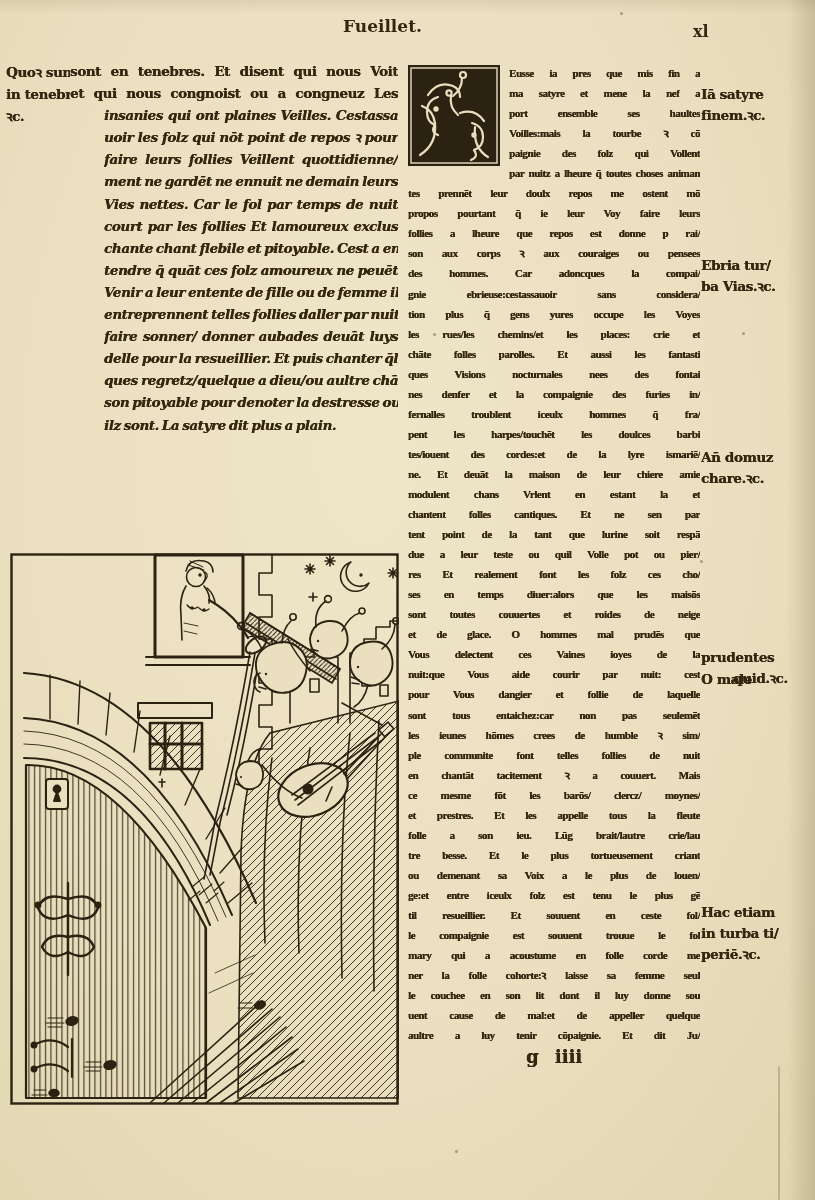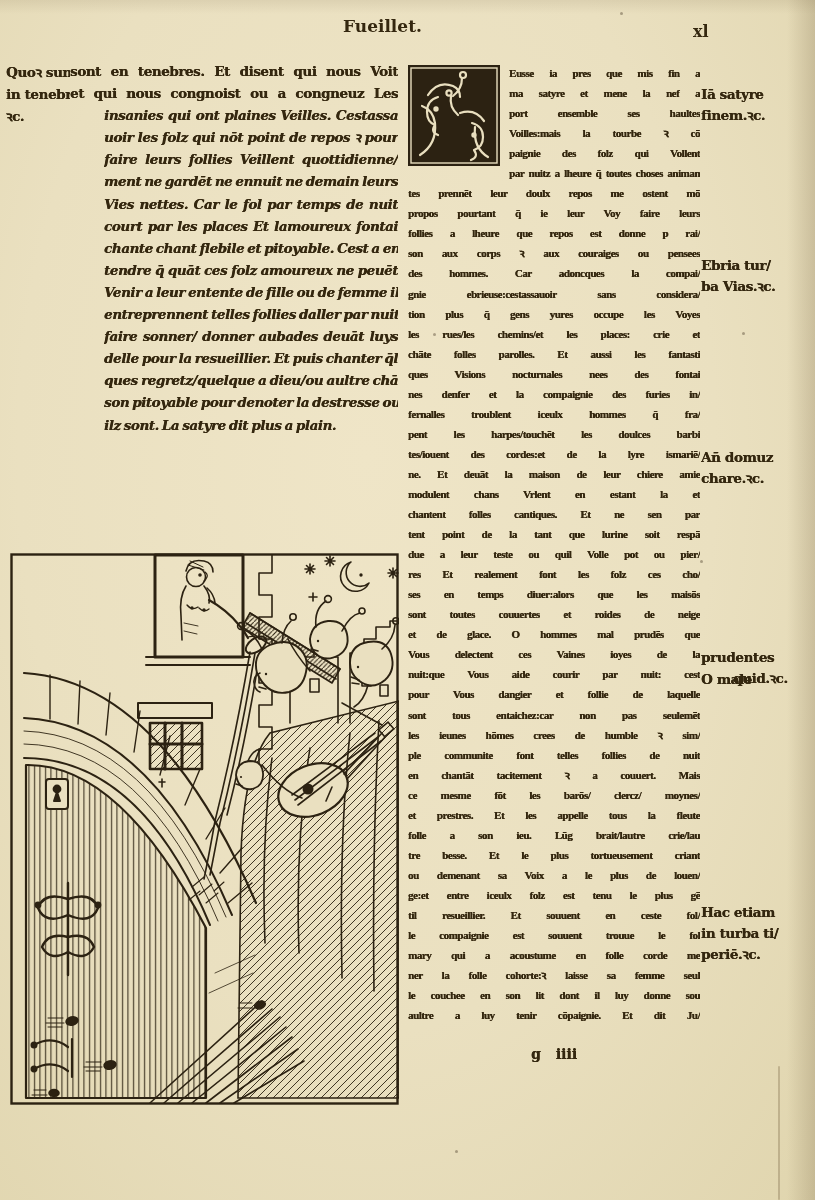--- a/index.html
+++ b/index.html
@@ -44,21 +44,21 @@
   .leftnotes{position:absolute;left:6px;top:0;width:64px;height:300px;}
   .leftnotes .mnote{width:64px;}
   .marginalia{position:absolute;left:701px;top:0;width:114px;height:1200px;}
   .initial{
     float:left;width:92px;height:101px;margin:2px 9px 0 0;
   }
   .woodcut{
     position:absolute;left:10px;top:553px;width:389px;height:552px;margin:0;
   }
   .signature{position:absolute;left:408px;top:1046px;width:292px;
-    font-size:14px;font-weight:700;text-align:center;word-spacing:10px;
+    font-size:18px;font-weight:700;text-align:center;word-spacing:10px;
     text-shadow:0.3px 0 0 currentColor;}
   .crease{position:absolute;left:778px;top:1066px;width:2px;height:134px;
     background:rgba(100,80,45,.28);border-radius:2px;}
   .speck{position:absolute;width:3px;height:3px;border-radius:50%;
     background:rgba(60,45,25,.38);}
   svg .ink{stroke:#2c2212;fill:none;stroke-width:1.6;stroke-linecap:round;stroke-linejoin:round;}
 </style>
 </head>
 <body>
 
@@ -74,21 +74,21 @@
     </div>
 
   <section class="col-left">
       <div class="tline">sont en tenebres. Et disent qui nous Voit</div>
       <div class="tline">et qui nous congnoist ou a congneuz Les</div>
       <div class="tline ind">insanies qui ont plaines Veilles. Cestassa</div>
       <div class="tline ind">uoir les folz qui nōt point de repos ꝛ pour</div>
       <div class="tline ind">faire leurs follies Veillent quottidienne/</div>
       <div class="tline ind">ment ne gardēt ne ennuit ne demain leurs</div>
       <div class="tline ind">Vies nettes. Car le fol par temps de nuit</div>
-      <div class="tline ind">court par les places Et lamoureux fontai</div>
+      <div class="tline ind">court par les follies Et lamoureux exclus</div>
       <div class="tline ind">chante chant flebile et pitoyable. Cest a en</div>
       <div class="tline ind">tendre q̄ quāt ces folz amoureux ne peuēt</div>
       <div class="tline ind">Venir a leur entente de fille ou de femme ilz</div>
       <div class="tline ind">entreprennent telles follies daller par nuit</div>
       <div class="tline ind">faire sonner/ donner aubades deuāt luys</div>
       <div class="tline ind">delle pour la resueillier. Et puis chanter q̄l</div>
       <div class="tline ind">ques regretz/quelque a dieu/ou aultre chā</div>
       <div class="tline ind">son pitoyable pour denoter la destresse ou</div>
       <div class="tline ind noj">ilz sont. La satyre dit plus a plain.</div>
     </section>
@@ -155,20 +155,21 @@
         <div class="tline">et prestres. Et les appelle tous la fleute</div>
         <div class="tline">folle a son ieu. Lūg brait/lautre crie/lau</div>
         <div class="tline">tre besse. Et le plus tortueusement criant</div>
         <div class="tline">ou demenant sa Voix a le plus de louen/</div>
         <div class="tline">ge:et entre iceulx folz est tenu le plus gē</div>
         <div class="tline">til resueillier. Et souuent en ceste fol/</div>
         <div class="tline">le compaignie est souuent trouue le fol</div>
         <div class="tline">mary qui a acoustume en folle corde me</div>
         <div class="tline">ner la folle cohorte:ꝛ laisse sa femme seul</div>
         <div class="tline">le couchee en son lit dont il luy donne sou</div>
+        <div class="tline">uent cause de mal:et de appeller quelque</div>
         <div class="tline">aultre a luy tenir cōpaignie. Et dit Ju/</div>
       </div>
   </section>
 
   <div class="signature">g iiii</div>
 
   <div class="marginalia">
       <div class="mnote" style="top: 84px;">Iā satyre</div>
       <div class="mnote" style="top: 105px;">finem.ꝛc.</div>
       <div class="mnote" style="top: 255px;">Ebria tur/</div>

